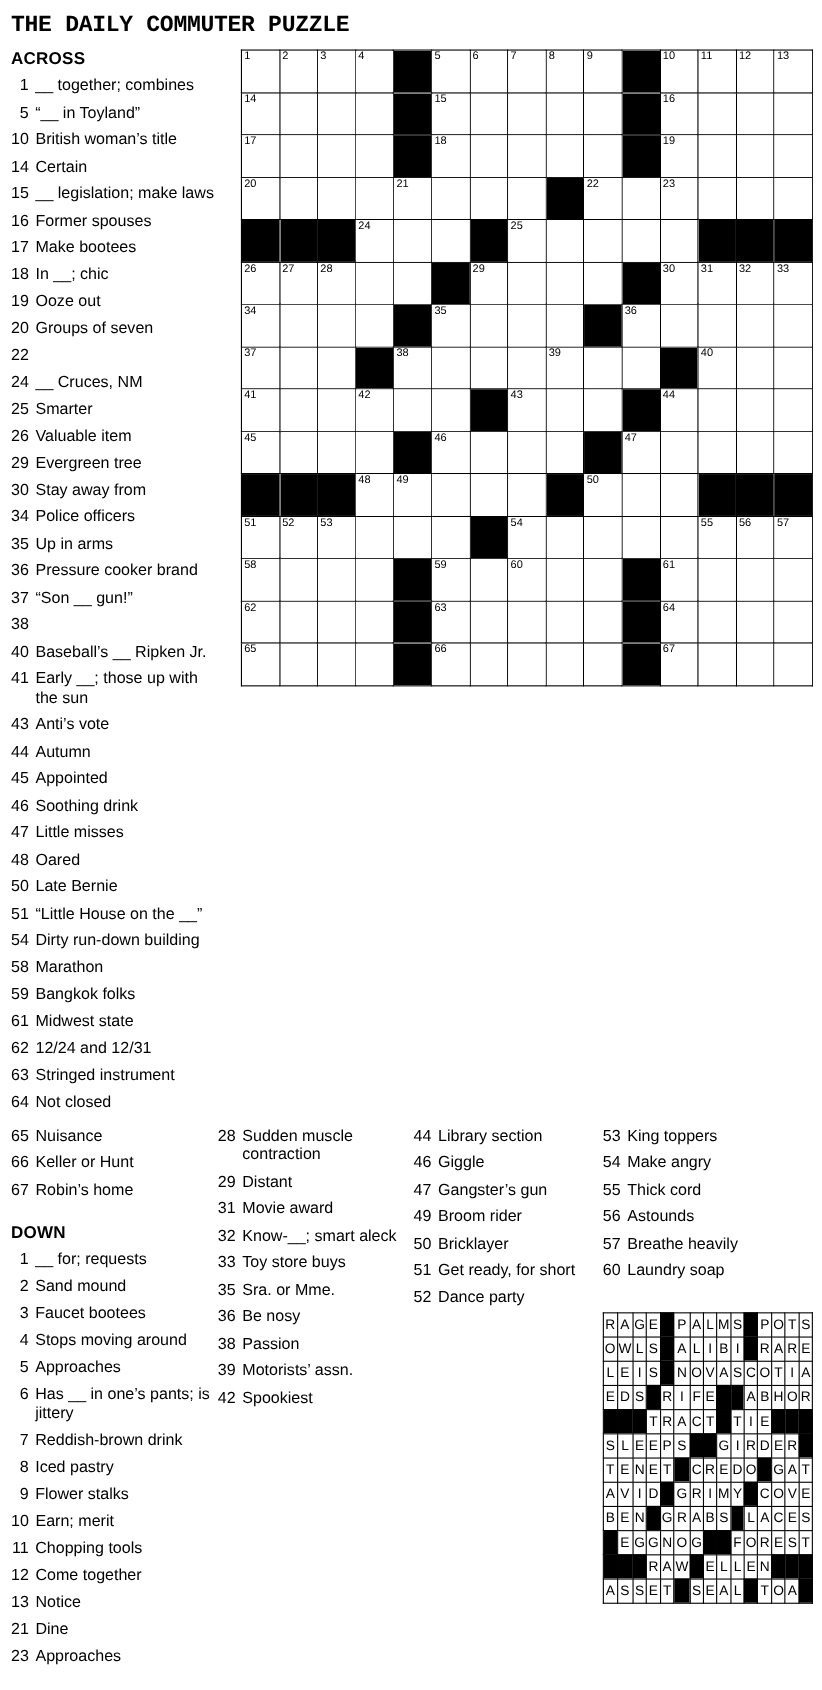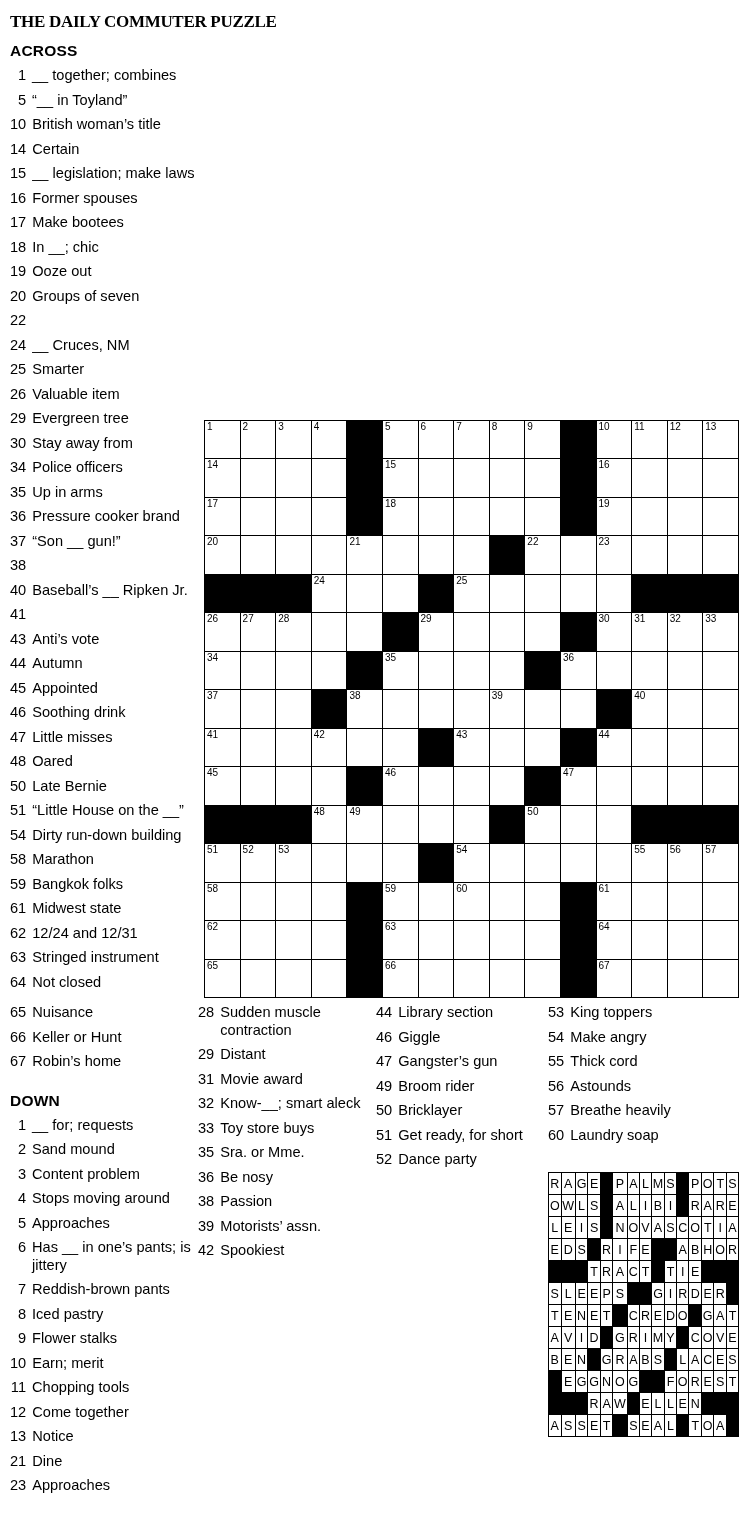--- a/index.html
+++ b/index.html
@@ -7,32 +7,32 @@
   body {
     width: 747px;
     background: #ffffff;
     font-family: "Liberation Sans", sans-serif;
     color: #000;
     -webkit-font-smoothing: antialiased;
   }
   .page { position: relative; width: 747px; padding: 10px 8px 6px 8px; }
 
   h1.title {
-    font-size: 17px;
+    font-size: 21px;
     font-weight: bold;
     letter-spacing: -0.3px;
     margin: 2px 0 10px 2px;
-    font-family: Liberation Serif, serif;
+    font-family: Liberation Mono, monospace;
   }
 
   
   .top {
     display: flex;
-    align-items: flex-end;
-    gap: 0px;
+    align-items: flex-start;
+    gap: 15px;
   }
   .across-col { width: 190px; flex: 0 0 190px; padding-left: 2px;}
   .grid-col { flex: 1 1 auto; padding-left: 6px; }
 
   .sec-head {
     font-size: 15.5px;
     font-weight: bold;
     margin: 0 0 7px 0;
     letter-spacing: 0.2px;
   }
@@ -216,20 +216,21 @@
           </li>
         <li>
             <span class="num">38</span>
           </li>
         <li>
             <span class="num">40</span>
             <span class="txt">Baseball’s __ Ripken Jr.</span>
           </li>
         <li>
             <span class="num">41</span>
+            <span class="txt">Early __; those up with the sun</span>
           </li>
         <li>
             <span class="num">43</span>
             <span class="txt">Anti’s vote</span>
           </li>
         <li>
             <span class="num">44</span>
             <span class="txt">Autumn</span>
           </li>
         <li>
@@ -707,37 +708,37 @@
         <li>
             <span class="num">1</span>
             <span class="txt">__ for; requests</span>
           </li>
         <li>
             <span class="num">2</span>
             <span class="txt">Sand mound</span>
           </li>
         <li>
             <span class="num">3</span>
-            <span class="txt">Content problem</span>
+            <span class="txt">Faucet bootees</span>
           </li>
         <li>
             <span class="num">4</span>
             <span class="txt">Stops moving around</span>
           </li>
         <li>
             <span class="num">5</span>
             <span class="txt">Approaches</span>
           </li>
         <li>
             <span class="num">6</span>
             <span class="txt">Has __ in one’s pants; is jittery</span>
           </li>
         <li>
             <span class="num">7</span>
-            <span class="txt">Reddish-brown pants</span>
+            <span class="txt">Reddish-brown drink</span>
           </li>
         <li>
             <span class="num">8</span>
             <span class="txt">Iced pastry</span>
           </li>
         <li>
             <span class="num">9</span>
             <span class="txt">Flower stalks</span>
           </li>
         <li>

